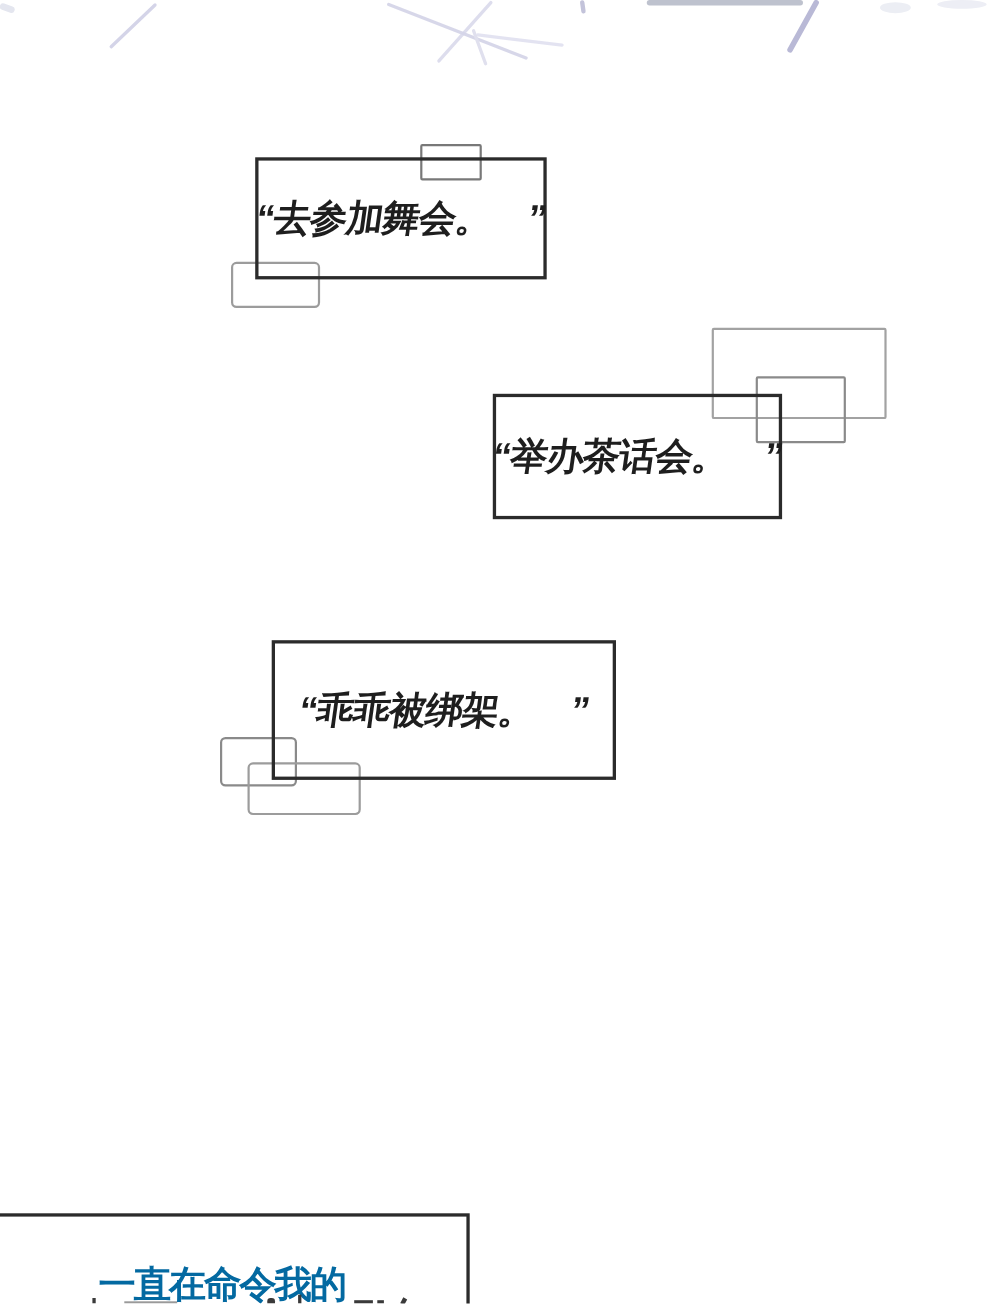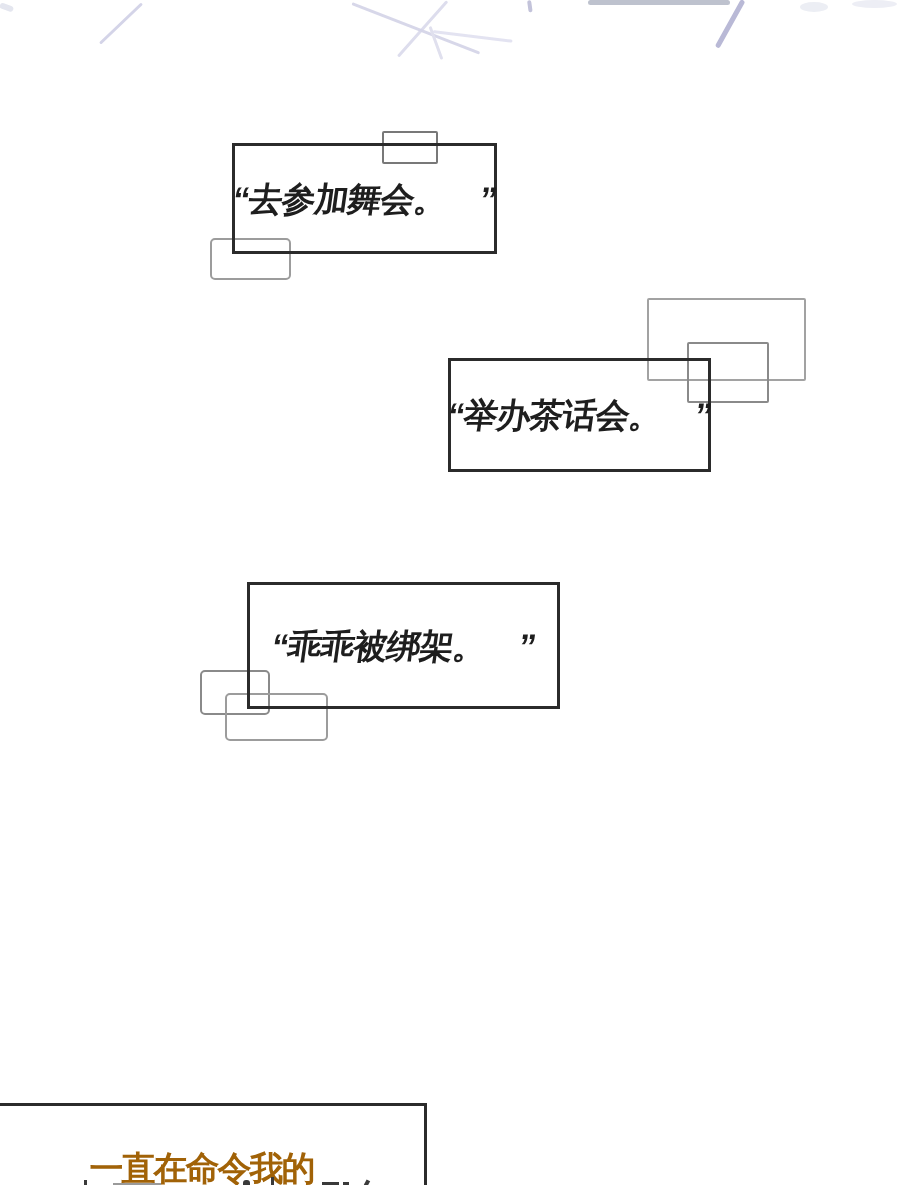--- a/index.html
+++ b/index.html
@@ -47,21 +47,21 @@
     font-weight: bold;
     color: #1e1e1e;
     letter-spacing: -1px;
     white-space: nowrap;
     transform: skewX(-8deg);
     line-height: 1;
   }
   .bottom-text {
     font-size: 34px;
     font-weight: bold;
-    color: #a16207;
+    color: #0369a1;
     letter-spacing: -2px;
     white-space: nowrap;
     line-height: 1;
     text-align: right;
   }
   
   .mark {
     position: absolute;
     background: #3a3a3a;
   }

